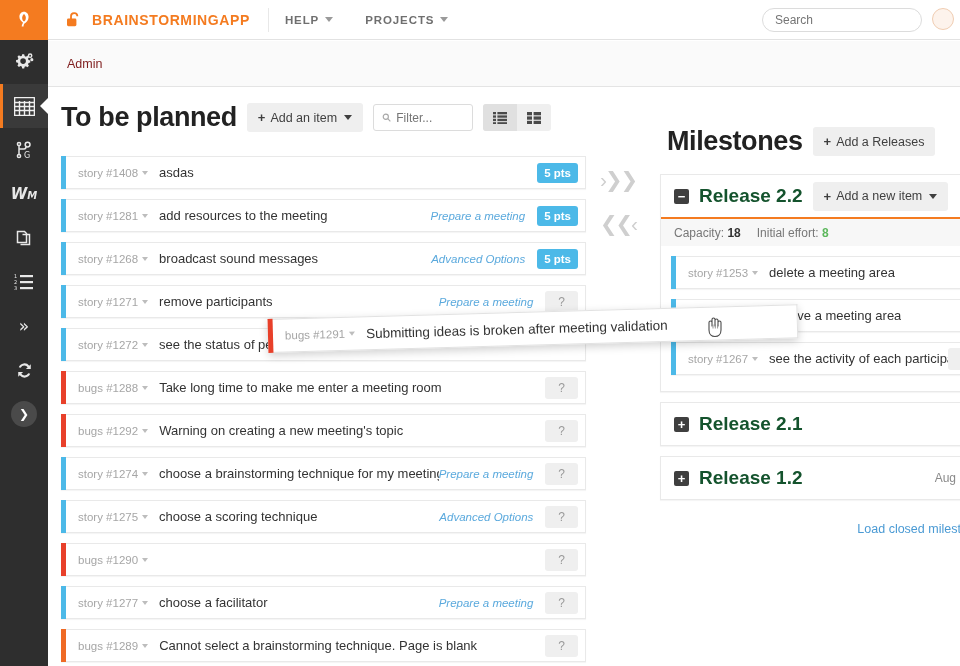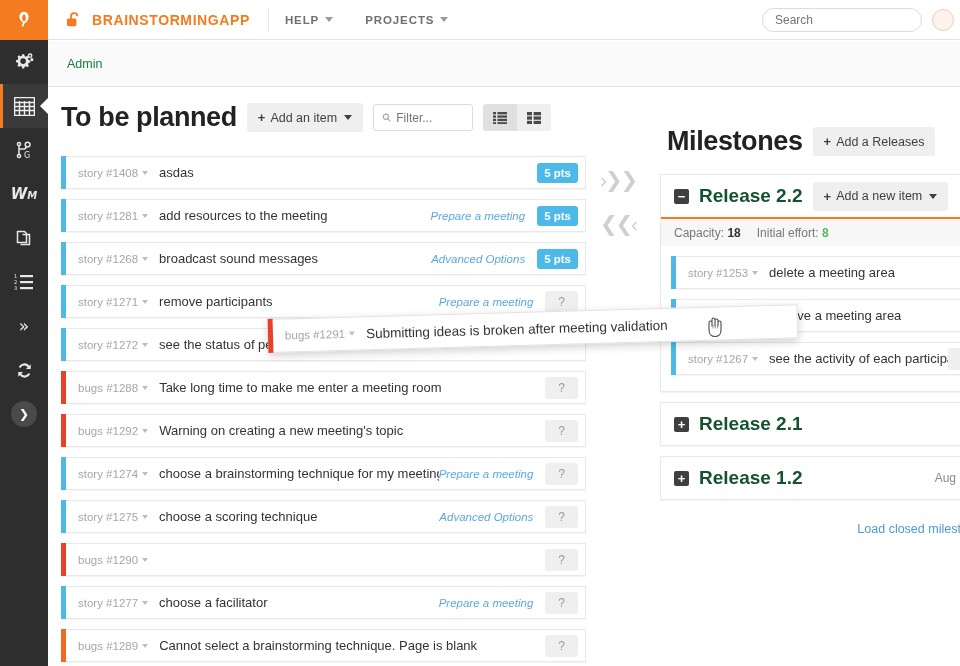--- a/index.html
+++ b/index.html
@@ -58,41 +58,41 @@
   }
   .brand-name {
     color: #f47b20; font-size: 14px; font-weight: bold; letter-spacing: 0.6px;
   }
   .nav-item {
     display: flex; align-items: center; gap: 6px;
     padding: 0 16px; height: 40px;
     color: #6f6f6f; font-size: 11.5px; font-weight: bold; letter-spacing: 0.9px;
   }
   .caret { width: 0; height: 0; border-left: 4px solid transparent; border-right: 4px solid transparent; border-top: 5px solid #9a9a9a; }
-  .topbar-right { margin-left: auto; display: flex; align-items: center; gap: 10px; padding-right: 6px; }
+  .topbar-right { margin-left: auto; display: flex; gap: 10px; padding-right: 6px; }
   .search-box {
     width: 160px; height: 24px; border: 1px solid #dcdcdc; border-radius: 12px;
     background: #fff; display: flex; align-items: center; padding: 0 12px;
   }
   .search-box input {
     border: 0; outline: 0; font-size: 12px; color: #9a9a9a; width: 100%;
     font-family: "Liberation Sans", sans-serif; background: transparent;
   }
   .avatar-stub {
     width: 22px; height: 22px; border-radius: 50%;
     border: 1px solid #f0cdb2; background: #fdf3ec;
   }
 
   
   .crumbstrip {
     position: absolute; left: 48px; top: 41px; right: 0; height: 46px;
     background: #fafafa; border-bottom: 1px solid #e4e4e4;
     display: flex; align-items: center; padding-left: 19px;
   }
-  .crumbstrip .crumb { font-size: 12.5px; color: #15803d; }
+  .crumbstrip .crumb { font-size: 12.5px; color: #7f1d1d; }
 
   
   .body { position: absolute; left: 48px; top: 88px; right: 0; bottom: 0; background: #fff; }
 
   .panel-left { position: absolute; left: 0; top: 0; width: 595px; bottom: 0; }
   .panel-right { position: absolute; left: 606px; top: 0; right: 0; bottom: 0; margin-top: 24px; }
 
   .panel-head { display: flex; align-items: center; gap: 10px; padding: 14px 0 0 13px; }
   .panel-title { font-size: 27px; font-weight: bold; color: #222; letter-spacing: -0.4px; }
   .btn-grey {

